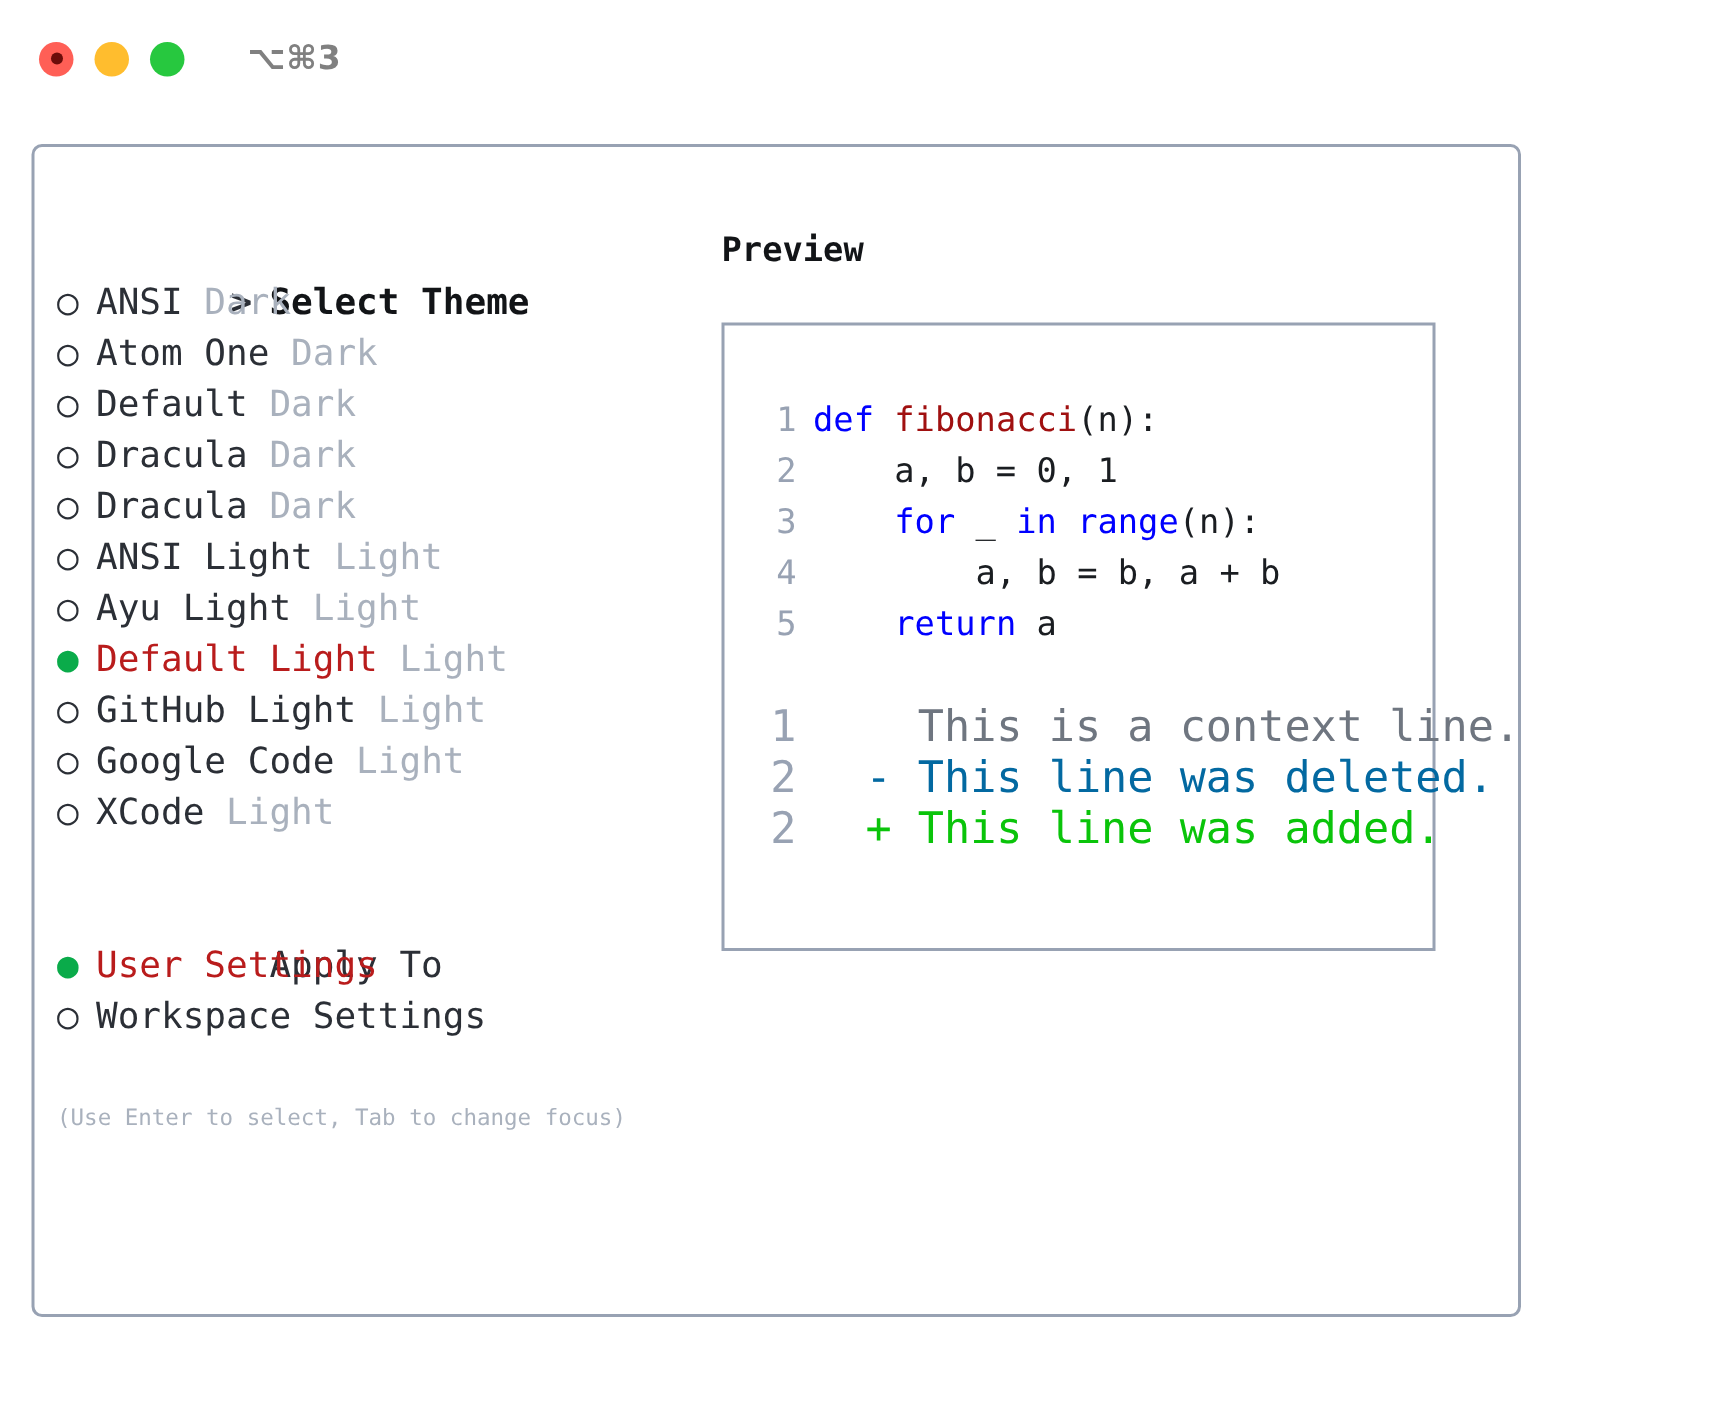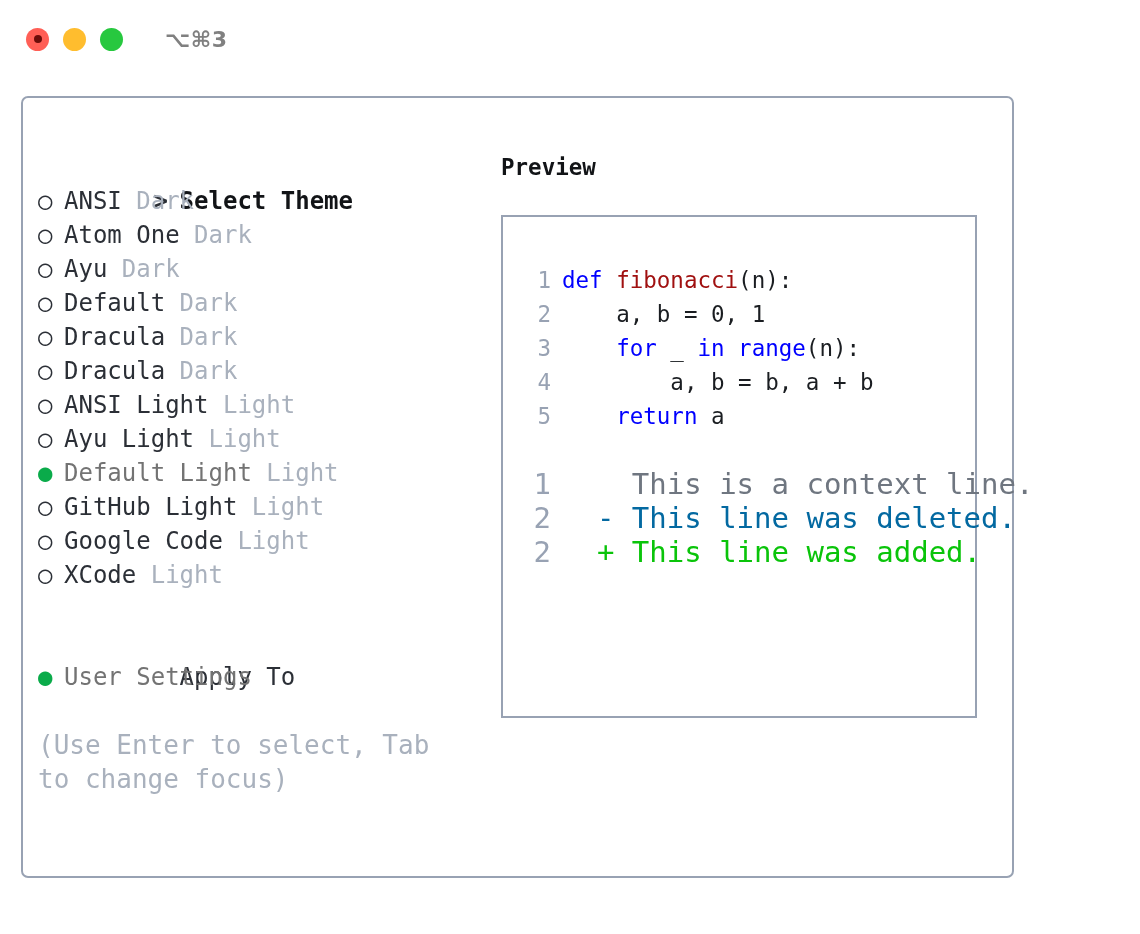--- a/index.html
+++ b/index.html
@@ -79,21 +79,21 @@
 
   
   .col-left {
     position: absolute;
     left: 15px;
     top: 52px;
     width: 450px;
   }
   .col-right {
     position: absolute;
-    left: 478px;
+    left: 458px;
     top: 52px;
     width: 500px;
   }
 
   .row {
     height: 34px;
     line-height: 34px;
     font-size: 24px;
     white-space: pre;
     color: #2b2f36;
@@ -101,45 +101,45 @@
   .heading {
     font-weight: bold;
     color: #121417;
   }
   .marker {
     display: inline-block;
     width: 26px;
     color: #2b2f36;
   }
   .marker.bullet-on { color: #0aab4a; }
-  .row.selected .label { color: #737373; }
+  .row.selected .label { color: #b91c1c; }
   .row.selected .marker { color: #0aab4a; }
   .label { color: #2b2f36; }
   .muted { color: #a9b1bd; }
   .spacer { height: 34px; }
 
   .hint {
-    font-size: 26px;
+    font-size: 15px;
     line-height: 34px;
     color: #a9b1bd;
     width: 412px;
     white-space: normal;
   }
 
   
   .preview-title {
     font-size: 22.5px;
     line-height: 34px;
     font-weight: bold;
     color: #121417;
   }
   .preview-box {
     margin-top: 31px;
     width: 476px;
-    height: 503px;
+    height: 419px;
     border: 2px solid #98a2b3;
     box-sizing: border-box;
     background: #ffffff;
     padding: 46px 12px 0 16px;
   }
   .code-line {
     font-size: 22.5px;
     line-height: 34px;
     white-space: pre;
     color: #1a1d21;
@@ -181,40 +181,40 @@
 
     <div class="col-left">
 
       <div class="row heading">
         <span class="marker">&gt;</span><span>Select Theme</span>
       </div>
 
       <div id="theme-list">
           <div class="row"><span class="marker">○</span><span class="label">ANSI</span><span class="muted"> Dark</span></div>
           <div class="row"><span class="marker">○</span><span class="label">Atom One</span><span class="muted"> Dark</span></div>
-          <div class="row"><span class="marker">○</span><span class="label">Ayu</span><span class="muted"> Dark</span></div>
           <div class="row"><span class="marker">○</span><span class="label">Default</span><span class="muted"> Dark</span></div>
           <div class="row"><span class="marker">○</span><span class="label">Dracula</span><span class="muted"> Dark</span></div>
           <div class="row"><span class="marker">○</span><span class="label">Dracula</span><span class="muted"> Dark</span></div>
           <div class="row"><span class="marker">○</span><span class="label">ANSI Light</span><span class="muted"> Light</span></div>
           <div class="row"><span class="marker">○</span><span class="label">Ayu Light</span><span class="muted"> Light</span></div>
           <div class="row selected"><span class="marker bullet-on">●</span><span class="label">Default Light</span><span class="muted"> Light</span></div>
           <div class="row"><span class="marker">○</span><span class="label">GitHub Light</span><span class="muted"> Light</span></div>
           <div class="row"><span class="marker">○</span><span class="label">Google Code</span><span class="muted"> Light</span></div>
           <div class="row"><span class="marker">○</span><span class="label">XCode</span><span class="muted"> Light</span></div>
         </div>
 
       <div class="spacer"></div>
 
       <div class="row">
         <span class="marker"> </span><span>Apply To</span>
       </div>
 
       <div id="apply-list">
           <div class="row selected"><span class="marker bullet-on">●</span><span class="label">User Settings</span></div>
+          <div class="row"><span class="marker">○</span><span class="label">Workspace Settings</span></div>
         </div>
 
       <div class="spacer"></div>
 
       <div class="hint">(Use Enter to select, Tab to change focus)</div>
     </div>
 
     <div class="col-right">
       <div class="preview-title">Preview</div>
 

